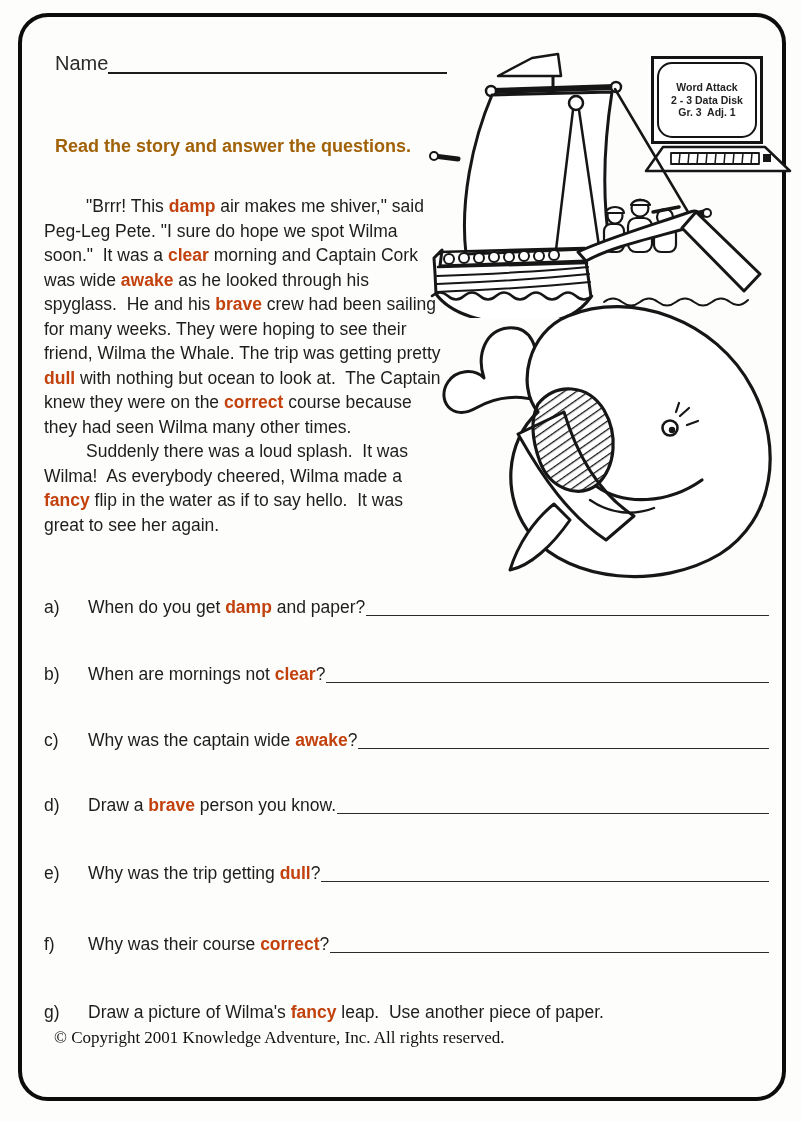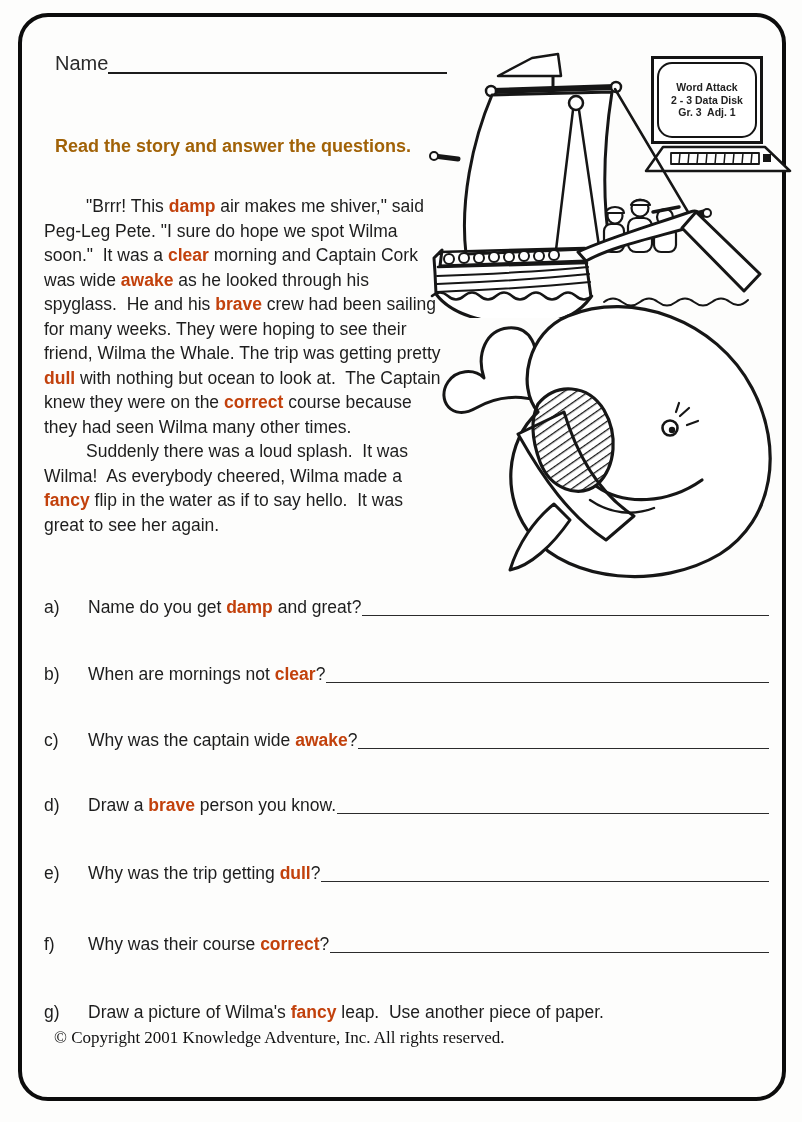--- a/index.html
+++ b/index.html
@@ -179,21 +179,21 @@
   <g>
     <circle class="fw" cx="252" cy="140" r="7.5" stroke-width="2.6"></circle>
     <circle cx="254" cy="142" r="3.2" fill="#161616"></circle>
     <path class="ln" stroke-width="2.2" d="M262,128 l9,-8 M269,137 l11,-4 M258,124 l3,-9"></path>
   </g>
 </svg>
 </div>
 
 <div class="q-row q-a">
   <span class="q-label">a)</span>
-  <span class="q-text"><span>Name do you get </span><b>damp</b><span> and great?</span></span>
+  <span class="q-text"><span>When do you get </span><b>damp</b><span> and paper?</span></span>
   <span class="q-line"></span>
 </div>
 <div class="q-row q-b">
   <span class="q-label">b)</span>
   <span class="q-text"><span>When are mornings not </span><b>clear</b><span>?</span></span>
   <span class="q-line"></span>
 </div>
 <div class="q-row q-c">
   <span class="q-label">c)</span>
   <span class="q-text"><span>Why was the captain wide </span><b>awake</b><span>?</span></span>

